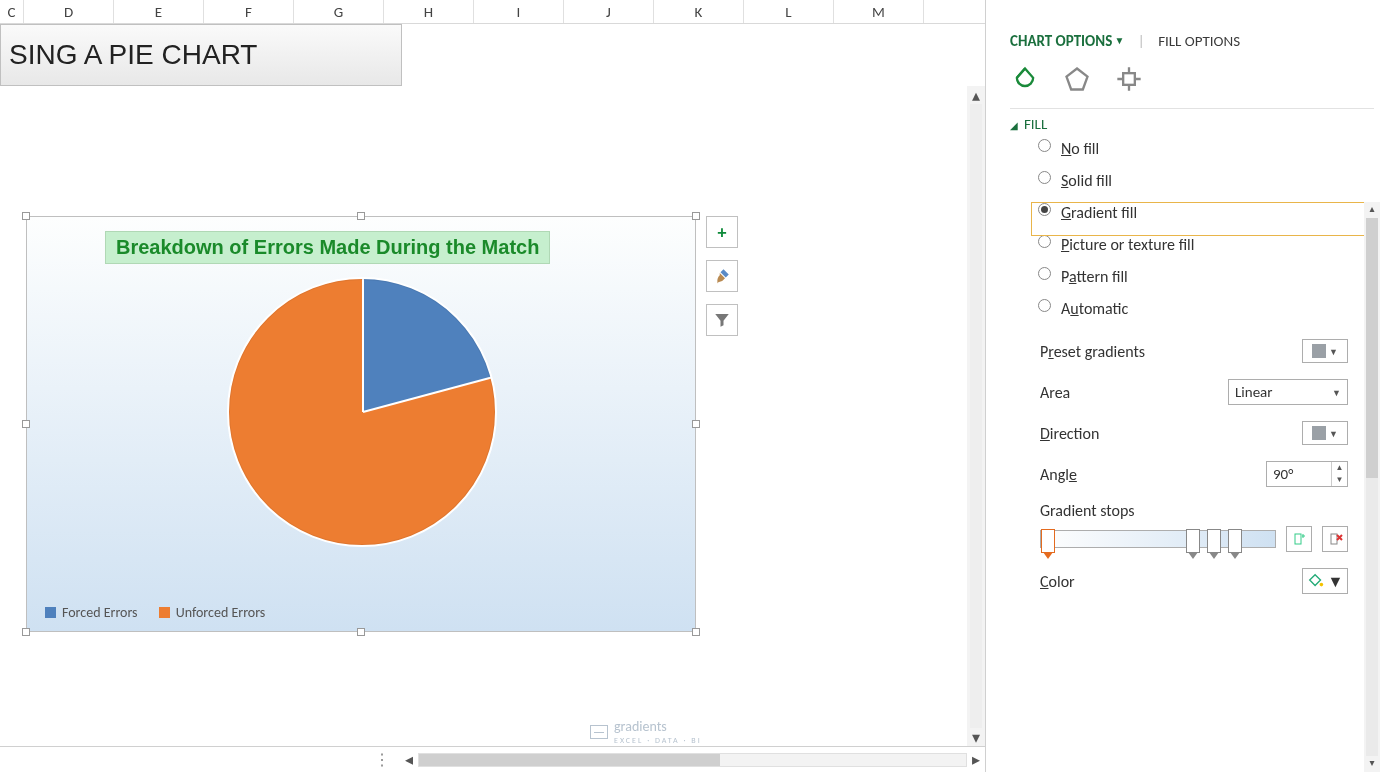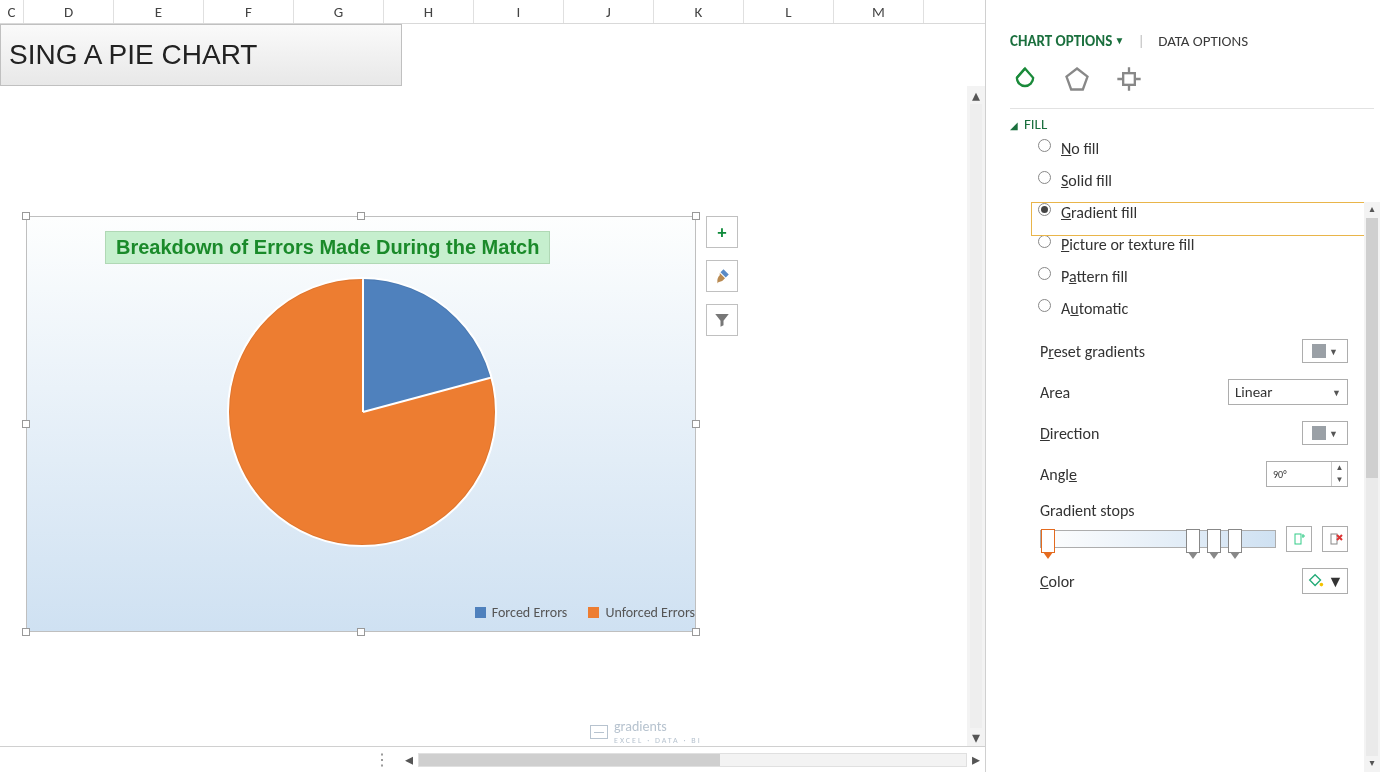--- a/index.html
+++ b/index.html
@@ -49,21 +49,21 @@
 .pie-wrap { position:absolute; left:200px; top:60px; width:300px; height:300px; }
 .pie {
   width: 270px; height: 270px; border-radius: 50%; position: relative;
   background: conic-gradient(#4f81bd 0deg 75deg, #ed7d31 75deg 360deg);
   border: 2px solid #fff;
 }
 .pie::after{content:"";position:absolute;inset:0;border-radius:50%;box-shadow:0 0 0 1px rgba(0,0,0,.06) inset;}
 .pie .sep1{position:absolute;left:50%;top:0;width:2px;height:50%;background:#fff;transform-origin:bottom;}
 .pie .sep2{position:absolute;left:50%;top:0;width:2px;height:50%;background:#fff;transform-origin:bottom;transform:rotate(75deg);}
 
-.legend { position:absolute; bottom:10px; left:0; right:0; text-align:right; font-size:14px; color:#555; }
+.legend { position:absolute; bottom:10px; left:0; right:0; text-align:left; font-size:14px; color:#555; }
 .legend .sw { display:inline-block; width:11px; height:11px; margin:0 6px 0 18px; vertical-align:-1px; }
 .sw.b { background:#4f81bd; } .sw.o { background:#ed7d31; }
 
 
 .chart-btns { position:absolute; left: 706px; top: 130px; display:flex; flex-direction:column; gap:12px; }
 .cbtn { width:32px; height:32px; border:1px solid #c0c0c0; background:#fff; display:flex; align-items:center; justify-content:center; font-size:18px; color:#444; cursor:pointer; }
 .cbtn.plus{color:#0e8a3a;font-weight:bold;}
 .cbtn svg{width:18px;height:18px;}
 
 
@@ -103,21 +103,21 @@
 .radio-row.selected{outline:1px solid #e9b54a;background:#fff;}
 .u{text-decoration:underline;}
 
 .ctrl-row{display:flex;align-items:center;justify-content:space-between;padding:8px 26px 8px 30px;font-size:16px;color:#333;}
 .swatch-btn{width:46px;height:24px;border:1px solid #adadad;background:#fff;display:flex;align-items:center;justify-content:center;gap:3px;}
 .swatch-btn .sq{width:14px;height:14px;background:#9aa0a6;}
 .swatch-btn .ar{font-size:9px;color:#555;}
 .sel{width:120px;height:26px;border:1px solid #adadad;padding:0 6px;display:flex;align-items:center;justify-content:space-between;font-size:15px;background:#fff;}
 .sel .ar{font-size:9px;color:#555;}
 .spin{width:82px;height:26px;border:1px solid #adadad;display:flex;align-items:center;background:#fff;}
-.spin span{flex:1;padding-left:6px;font-size:10px;}
+.spin span{flex:1;padding-left:6px;font-size:15px;}
 .spin .btns{width:16px;display:flex;flex-direction:column;}
 .spin .btns div{height:12px;font-size:8px;text-align:center;color:#555;border-left:1px solid #ccc;}
 
 .gstops{padding:6px 26px 0 30px;}
 .gstops .lbl{font-size:16px;color:#333;margin-bottom:6px;}
 .gstops .bar-row{display:flex;align-items:center;gap:10px;}
 .gbar{flex:1;height:18px;border:1px solid #adadad;background:linear-gradient(90deg,#fefefe,#cfe1f2);position:relative;}
 .gstop{position:absolute;top:-2px;width:14px;height:24px;border:1px solid #888;background:#fff;}
 .gstop::after{content:"";position:absolute;bottom:-7px;left:1px;border-left:5px solid transparent;border-right:5px solid transparent;border-top:7px solid #888;}
 .gstop.sel{border-color:#e46b1f;}
@@ -217,21 +217,21 @@
         <small>EXCEL · DATA · BI</small>
       </div>
     </div>
   </div>
 
   <div class="pane">
     <div class="pane-inner">
     <div class="tabs">
       <span class="active dd">CHART OPTIONS</span>
       <span class="sep">|</span>
-      <span>DATA OPTIONS</span>
+      <span>FILL OPTIONS</span>
     </div>
     <div class="icon-row">
       <div class="ic">
             <svg viewBox="0 0 24 24">
               <path fill="none" stroke="#1a8a3a" stroke-width="2" d="M12 3l7 8a7 7 0 11-14 0z"></path>
               <path stroke="#1a8a3a" stroke-width="2" d="M5 11l7-8"></path>
             </svg>
           </div>
       <div class="ic">
             <svg viewBox="0 0 24 24">

